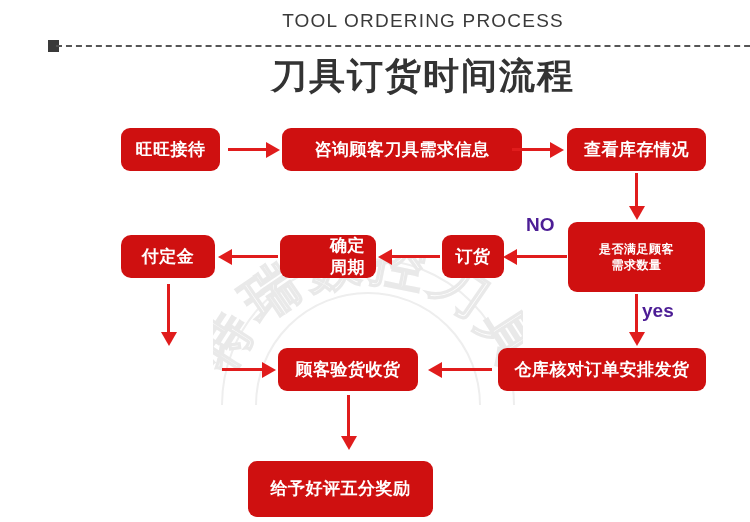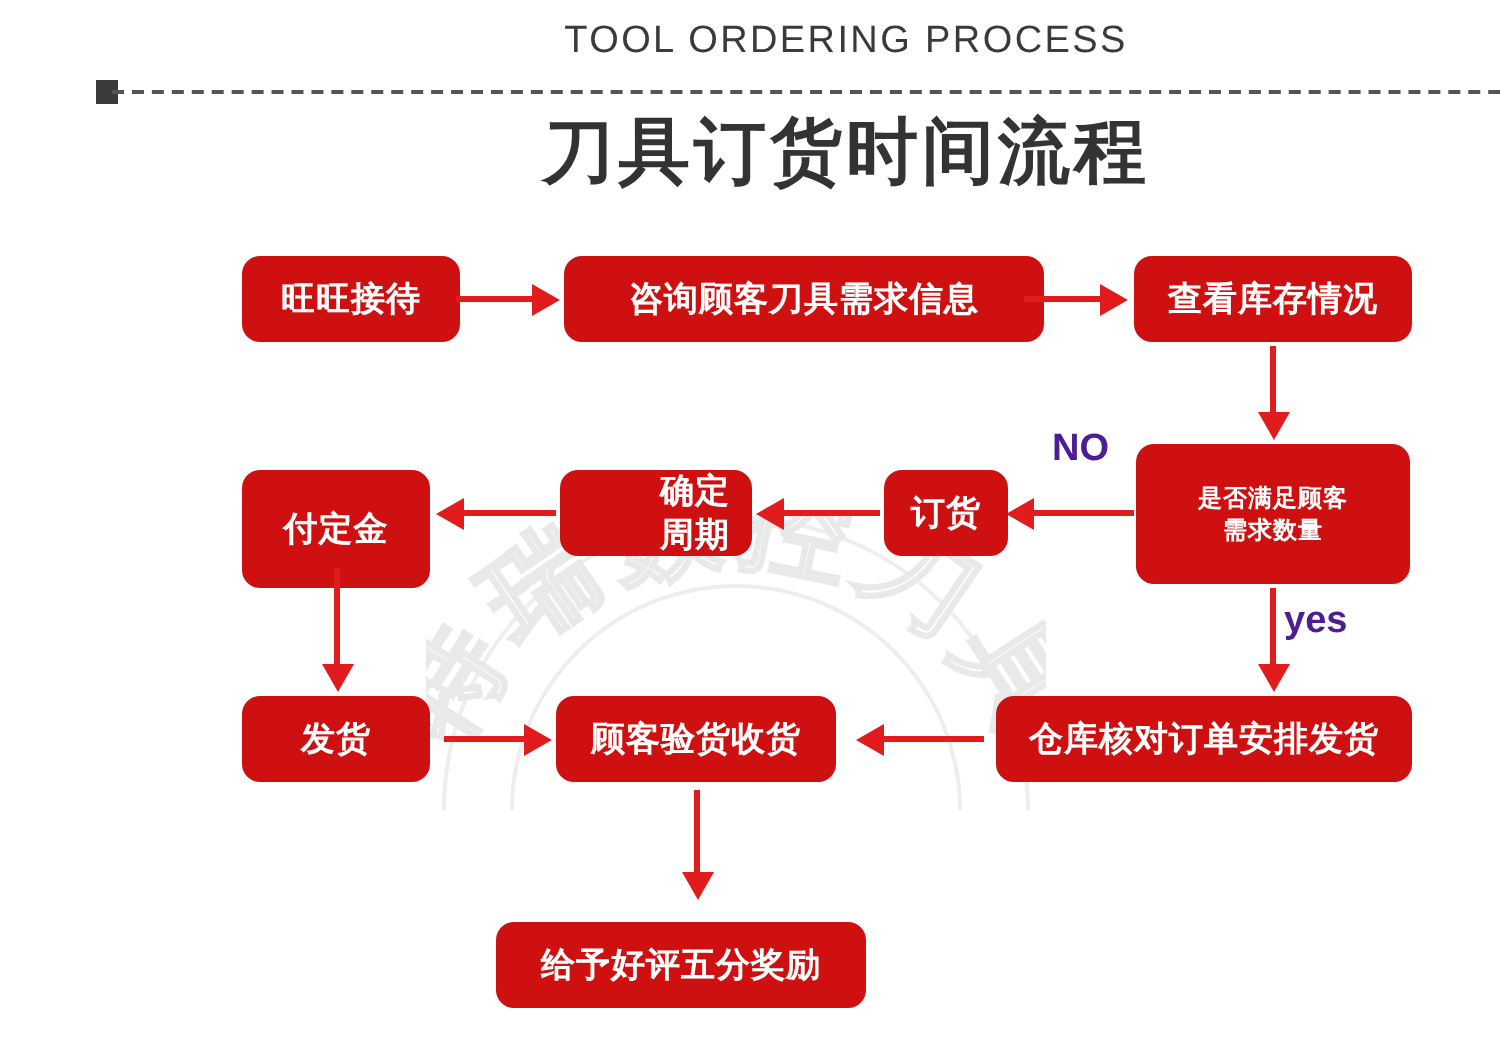--- a/index.html
+++ b/index.html
@@ -162,21 +162,21 @@
     <defs>
       <path id="arcpath" d="M 8,145 A 150,150 0 0 1 302,145" fill="none"></path>
     </defs>
     <circle cx="155" cy="150" r="146" fill="none" stroke="#eeeeee" stroke-width="2"></circle>
     <circle cx="155" cy="150" r="112" fill="none" stroke="#eeeeee" stroke-width="2"></circle>
     <text font-size="54" font-weight="bold" fill="#ffffff" stroke="#e9e9e9" stroke-width="1.5" font-family="'Liberation Sans', 'DejaVu Sans', sans-serif" letter-spacing="6">
       <textPath href="#arcpath" startOffset="50%" text-anchor="middle">特瑞数控刀具</textPath>
     </text>
   </svg>
 
-  <div class="node" style="left:73px; top:128px; width:109px; height:43px;">旺旺接待</div>
+  <div class="node" style="left:73px; top:128px; width:99px; height:43px;">旺旺接待</div>
 
   <div class="arrow right" style="left:180px; top:141px; width:52px; height:17px;">
     <div class="shaft" style="width:40px;"></div>
       <div class="head"></div>
   </div>
 
   <div class="node" style="left:234px; top:128px; width:240px; height:43px;">咨询顾客刀具需求信息</div>
 
   <div class="arrow right" style="left:464px; top:141px; width:52px; height:17px;">
     <div class="shaft" style="width:40px;"></div>
@@ -207,50 +207,49 @@
       <div class="shaft" style="width:50px;"></div>
   </div>
 
   <div class="node" style="left:232px; top:235px; width:96px; height:43px;padding-left:45px;">确定周期</div>
 
   <div class="arrow left" style="left:170px; top:248px; width:60px; height:17px;">
     <div class="head"></div>
       <div class="shaft" style="width:48px;"></div>
   </div>
 
-  <div class="node" style="left:73px; top:235px; width:94px; height:59px;">付定金</div>
+  <div class="node" style="left:73px; top:235px; width:94px; height:43px;border-radius:10px;">付定金</div>
 
   <div class="arrow down" style="left:112px; top:284px; width:17px; height:62px;">
     <div class="shaft" style="height:50px;"></div>
       <div class="head"></div>
   </div>
 
   <div class="arrow down" style="left:580px; top:294px; width:17px; height:52px;">
     <div class="shaft" style="height:40px;"></div>
       <div class="head"></div>
   </div>
 
   <div class="edge-label" style="left:594px; top:300px;">yes</div>
 
-  <div class="node" style="left:73px; top:348px; width:94px; height:43px;">发货</div>
 
   <div class="arrow right" style="left:174px; top:361px; width:54px; height:17px;">
     <div class="shaft" style="width:42px;"></div>
       <div class="head"></div>
   </div>
 
   <div class="node" style="left:230px; top:348px; width:140px; height:43px;">顾客验货收货</div>
 
   <div class="arrow left" style="left:380px; top:361px; width:64px; height:17px;">
     <div class="head"></div>
       <div class="shaft" style="width:52px;"></div>
   </div>
 
   <div class="node" style="left:450px; top:348px; width:208px; height:43px;text-align:right;">仓库核对订单安排发货</div>
 
   <div class="arrow down" style="left:292px; top:395px; width:17px; height:55px;">
     <div class="shaft" style="height:43px;"></div>
       <div class="head"></div>
   </div>
 
-  <div class="node" style="left:200px; top:461px; width:185px; height:43px;">给予好评五分奖励</div>
+  <div class="node" style="left:200px; top:461px; width:185px; height:56px;">给予好评五分奖励</div>
 
 </div>
 
 </body></html>

